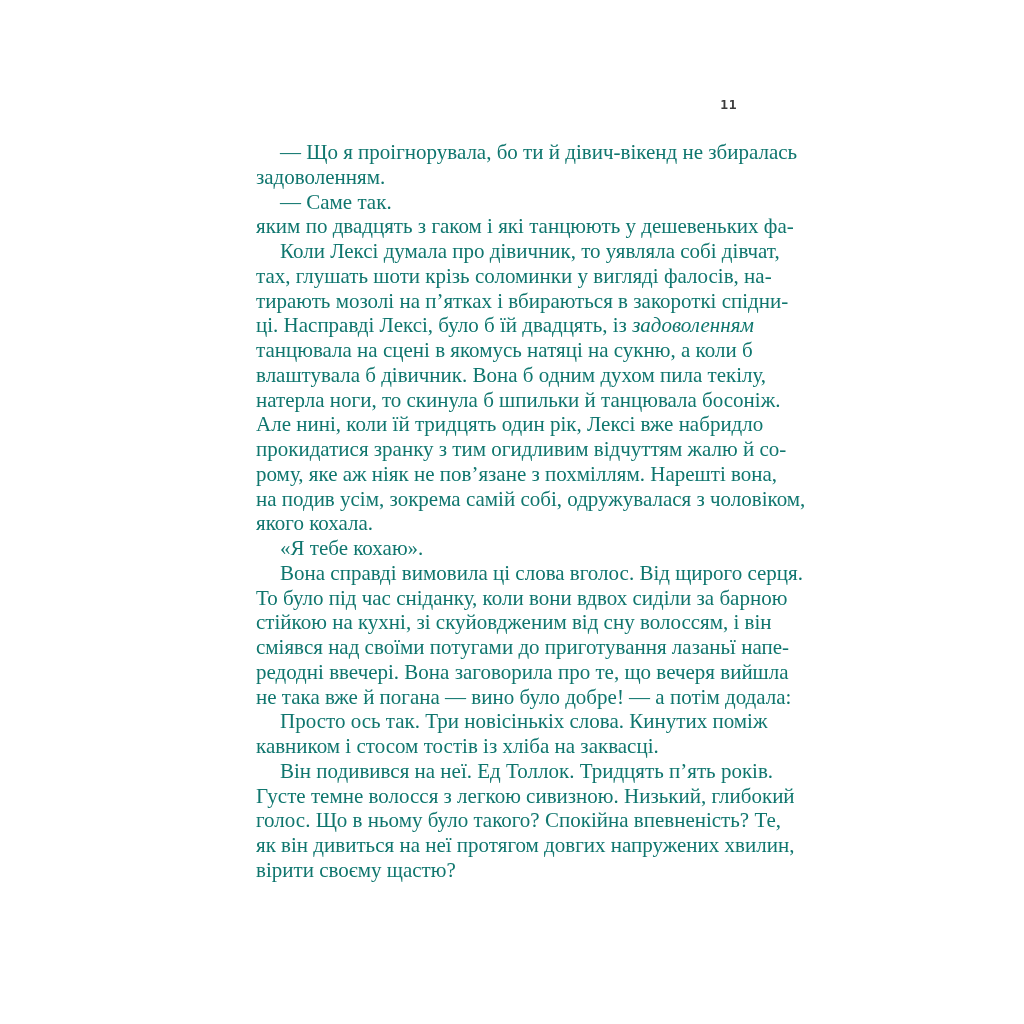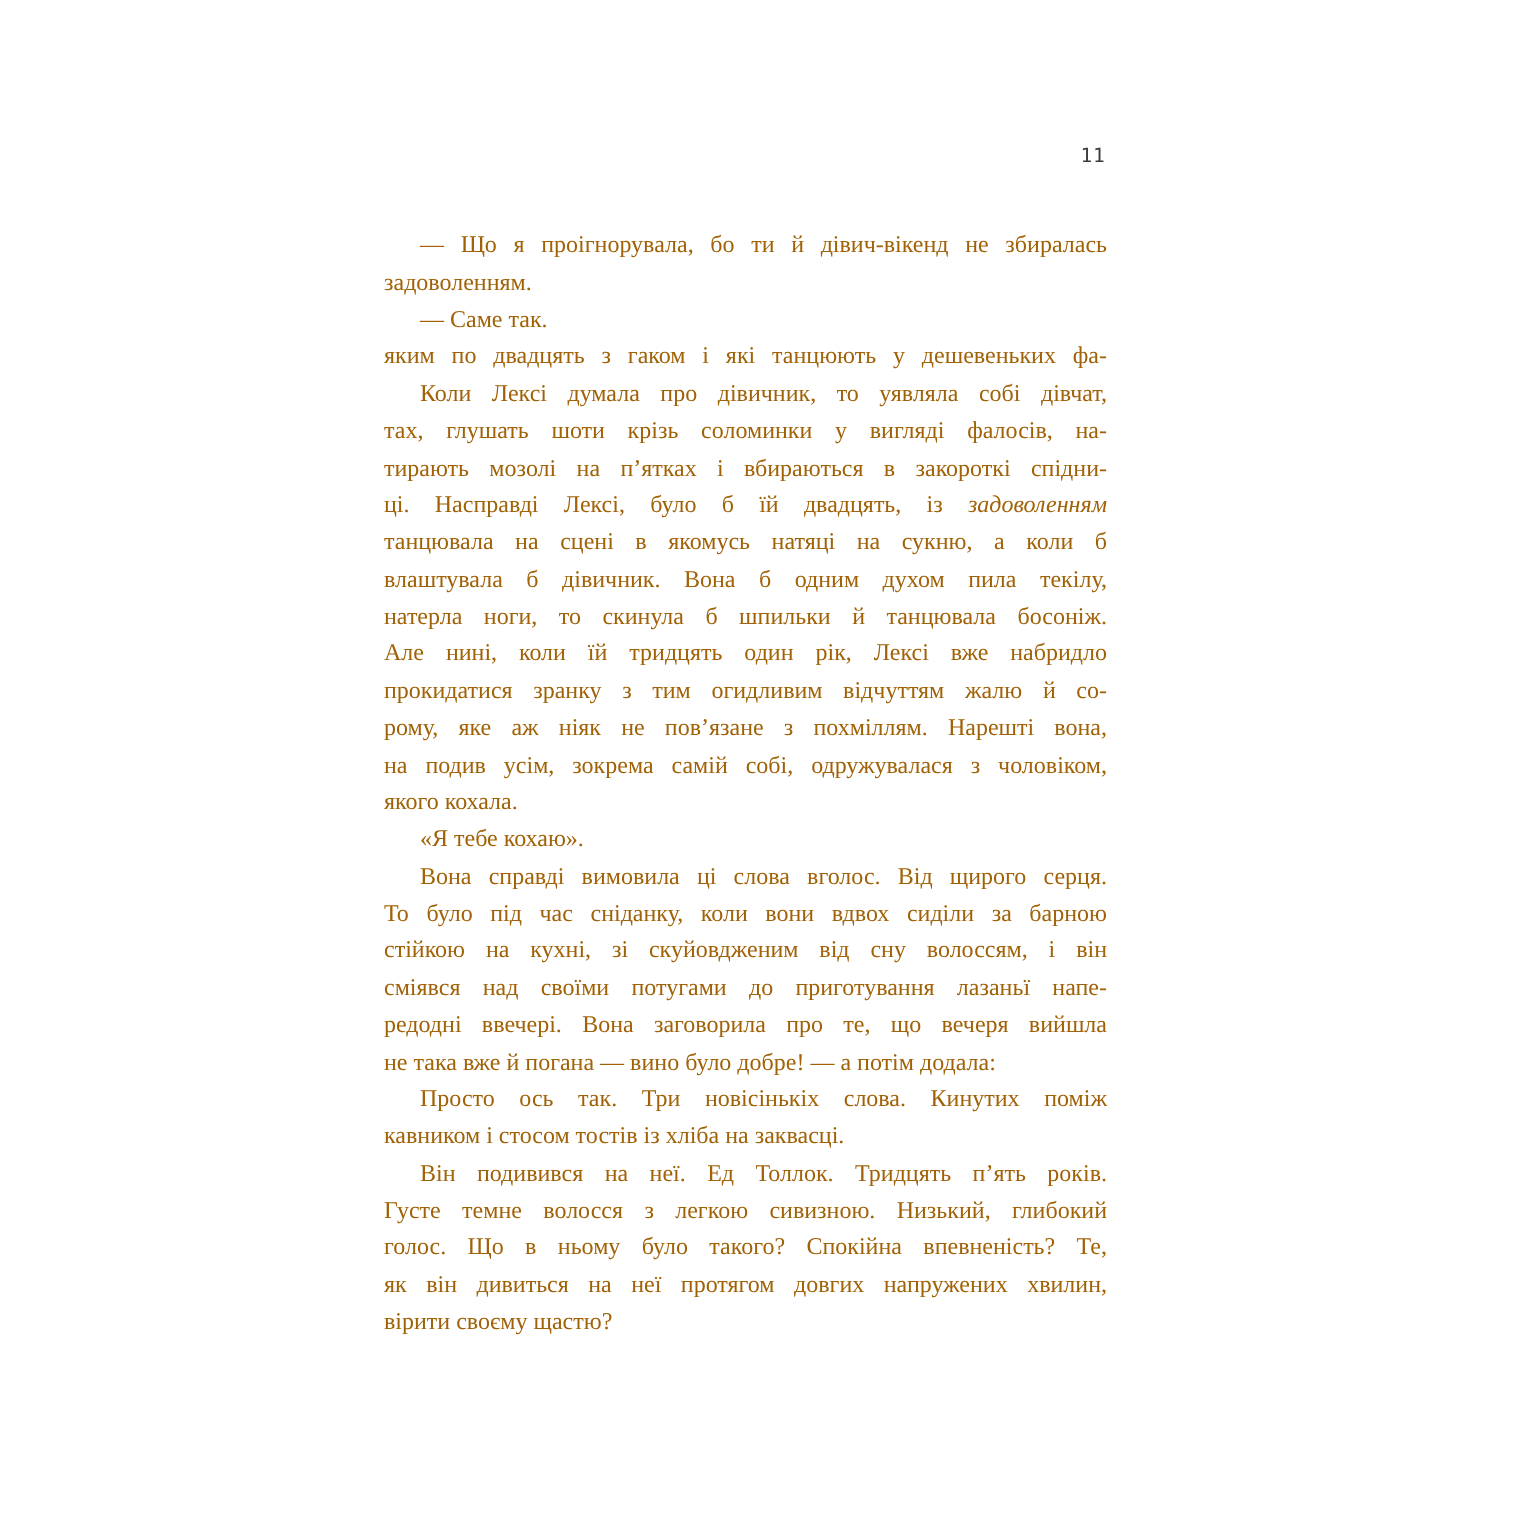--- a/index.html
+++ b/index.html
@@ -22,33 +22,33 @@
     .page-number {
       position: absolute;
       top: 97px;
       left: 700px;
       width: 37px;
       text-align: right;
       font-family: "DejaVu Sans Mono", monospace;
       font-size: 13px;
       color: #3a3a3a;
       letter-spacing: 0.5px;
+      font-weight: bold;
     }
     .text-block {
       position: absolute;
       left: 256px;
       top: 140px;
       width: 482px;
       font-family: "Liberation Serif", "DejaVu Serif", serif;
-      font-size: 16px;
+      font-size: 21px;
       line-height: 24.75px;
-      color: #a16207;
+      color: #0f766e;
       text-align: justify;
       hyphens: manual;
-      margin-top: 12px;
     }
     .line {
       display: block;
       white-space: nowrap;
       text-align: justify;
       text-align-last: justify;
       height: 24.75px;
       overflow: visible;
     }
     .line.last {

